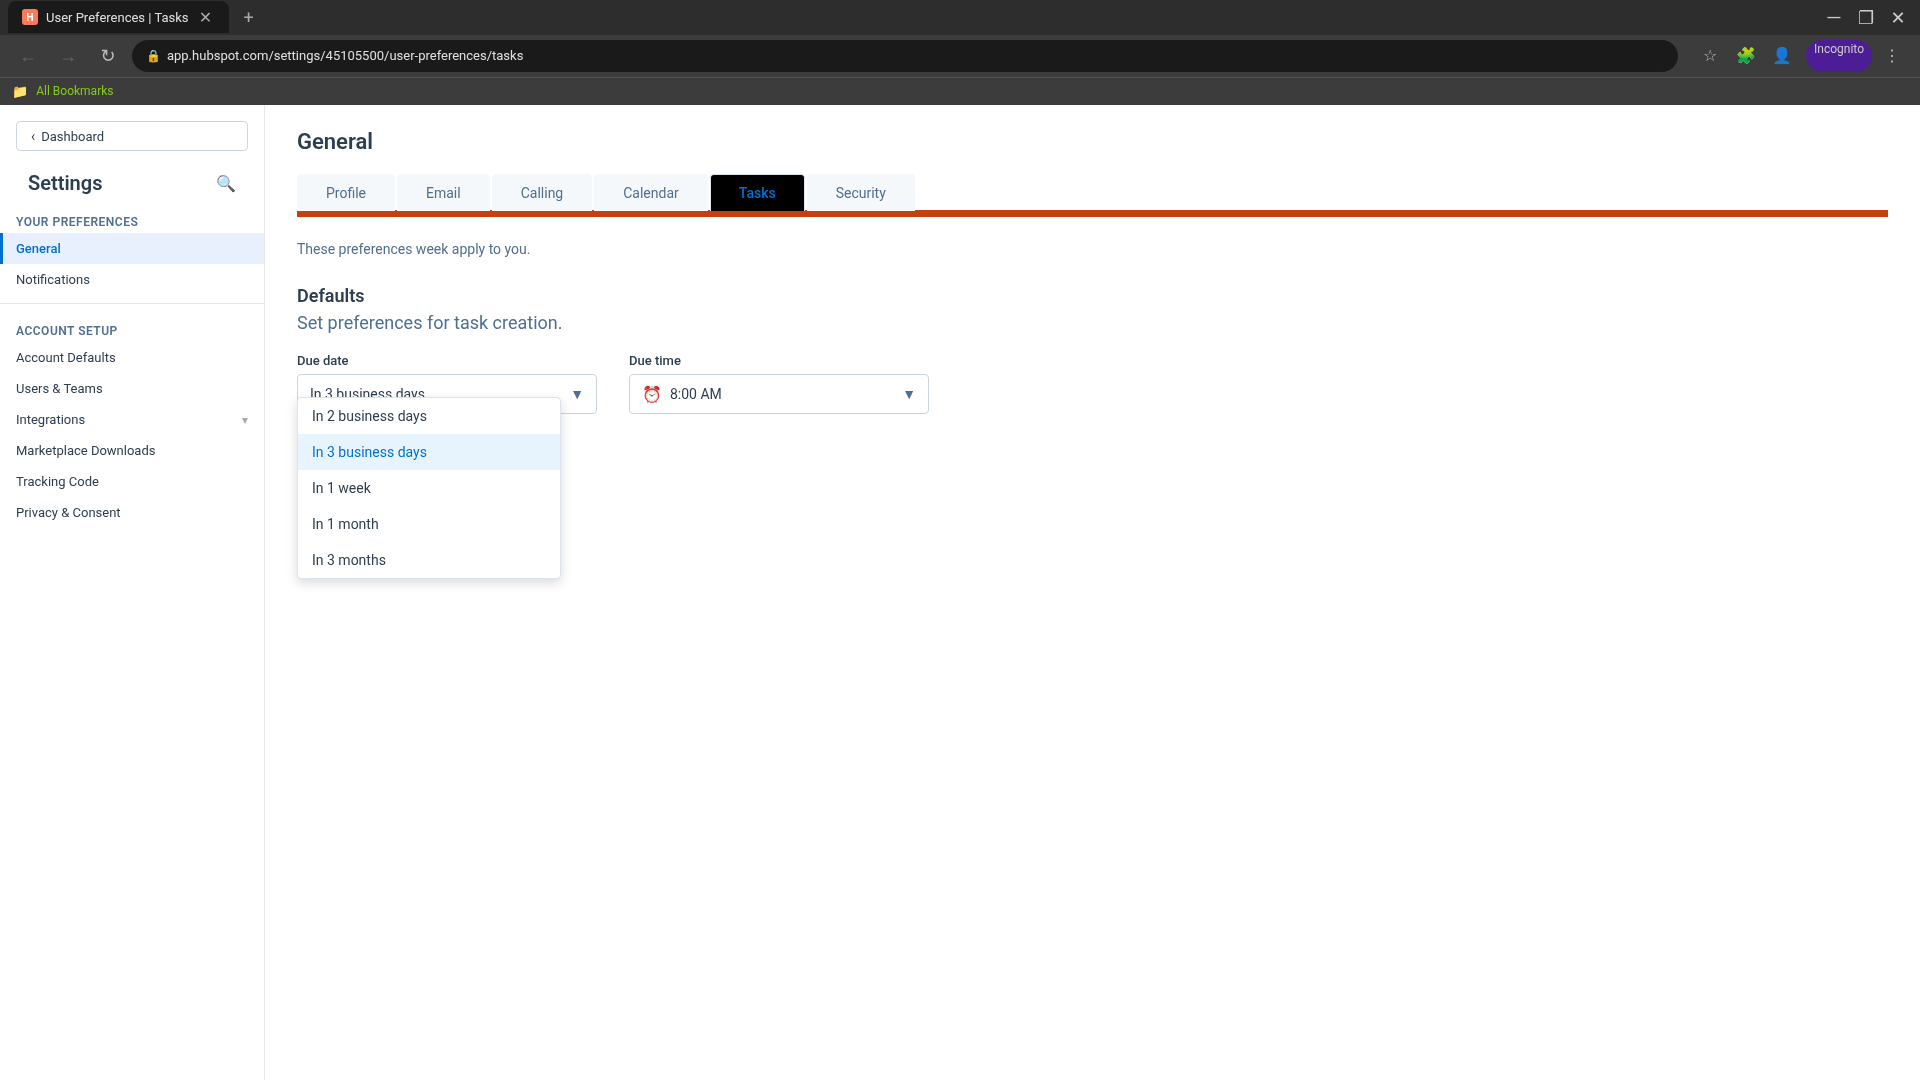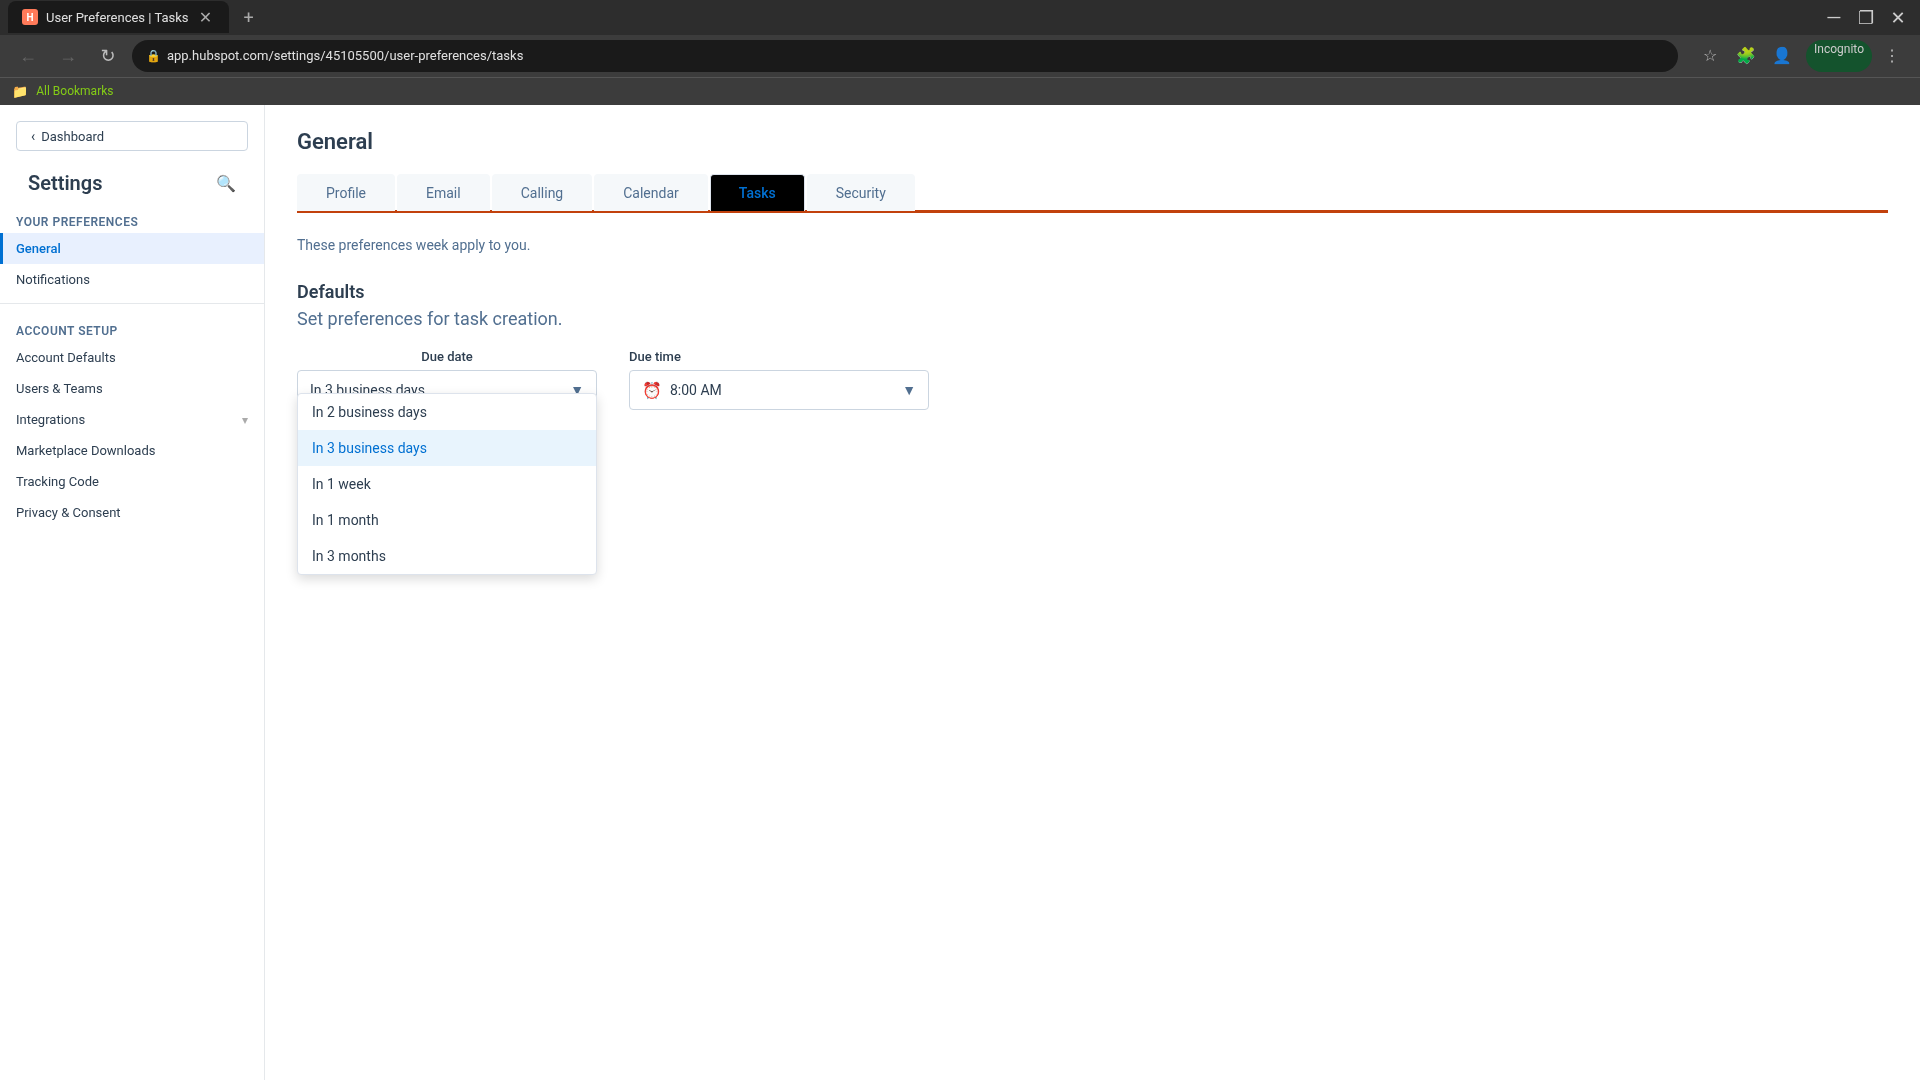--- a/index.html
+++ b/index.html
@@ -15,21 +15,21 @@
     .window-controls { margin-left: auto; display: flex; gap: 4px; }
     .window-btn { width: 28px; height: 28px; display: flex; align-items: center; justify-content: center; color: #ccc; font-size: 18px; cursor: pointer; }
 
     .browser-navbar { height: 48px; background: #3c3c3c; display: flex; align-items: center; padding: 0 12px; gap: 8px; }
     .nav-btn { color: #bbb; font-size: 18px; width: 32px; height: 32px; display: flex; align-items: center; justify-content: center; cursor: pointer; border-radius: 50%; }
     .nav-btn.disabled { color: #666; cursor: default; }
     .address-bar { flex: 1; background: #1a1a1a; border-radius: 20px; height: 32px; display: flex; align-items: center; padding: 0 14px; color: #e0e0e0; font-size: 13px; }
     .address-bar .lock-icon { margin-right: 6px; color: #aaa; font-size: 12px; }
     .nav-actions { display: flex; gap: 4px; margin-left: 8px; }
     .nav-action-btn { color: #bbb; font-size: 16px; width: 32px; height: 32px; display: flex; align-items: center; justify-content: center; cursor: pointer; }
-    .incognito-badge { background: #14532d; color: #ccc; font-size: 12px; padding: 2px 8px; border-radius: 16px; margin-left: 4px; }
+    .incognito-badge { background: #4c1d95; color: #ccc; font-size: 12px; padding: 2px 8px; border-radius: 16px; margin-left: 4px; }
     .bookmarks-bar { height: 32px; background: #3c3c3c; display: flex; align-items: center; padding: 0 12px; gap: 8px; border-top: 1px solid #555; }
     .bookmark-item { color: #84cc16; font-size: 12px; display: flex; align-items: center; gap: 4px; cursor: pointer; }
     .bookmark-icon { font-size: 13px; }
 
     
     .app-container { display: flex; height: calc(1080px - 105px); }
 
     
     .sidebar { width: 265px; background: #fff; border-right: 1px solid #e5e8eb; flex-shrink: 0; display: flex; flex-direction: column; overflow-y: auto; padding-bottom: 20px; }
     .dashboard-btn { margin: 16px 16px 8px; background: #fff; border: 1px solid #cbd5e0; border-radius: 4px; padding: 6px 14px; font-size: 13px; color: #2d3e50; display: flex; align-items: center; gap: 6px; cursor: pointer; width: calc(100% - 32px); }
@@ -46,21 +46,21 @@
 
     .sidebar-divider { height: 1px; background: #e5e8eb; margin: 8px 0; }
 
     
     .main-content { flex: 1; overflow-y: auto; background: #fff; }
 
     .page-header { padding: 24px 32px 0; }
     .page-title { font-size: 22px; font-weight: 600; color: #2d3e50; margin-bottom: 20px; }
 
     
-    .tabs-container { display: flex; border-bottom: 3px solid #c2410c; margin-bottom: 0; }
+    .tabs-container { display: flex; border-bottom: 7px solid #c2410c; margin-bottom: 0; }
     .tab { padding: 10px 28px; font-size: 14px; color: #516f90; cursor: pointer; border: 1px solid transparent; border-bottom: none; margin-bottom: -1px; border-radius: 4px 4px 0 0; background: #f5f8fa; margin-right: 2px; }
     .tab.active { background: #000000; color: #0070d2; border-color: #dde3ec; font-weight: 500; }
 
     .content-area { padding: 24px 32px; }
     .preferences-note { color: #516f90; font-size: 14px; margin-bottom: 28px; }
 
     .section-title { font-size: 18px; font-weight: 600; color: #2d3e50; margin-bottom: 6px; }
     .section-desc { color: #516f90; font-size: 18px; margin-bottom: 20px; }
 
     
@@ -69,21 +69,21 @@
     .form-group label { font-size: 13px; font-weight: 500; color: #2d3e50; }
 
     .select-btn { width: 300px; height: 40px; border: 1px solid #cbd5e0; border-radius: 4px; background: #fff; display: flex; align-items: center; padding: 0 12px; cursor: pointer; font-size: 14px; color: #2d3e50; position: relative; }
     .select-btn .select-arrow { margin-left: auto; color: #516f90; font-size: 14px; }
 
     .time-select-btn { width: 300px; height: 40px; border: 1px solid #cbd5e0; border-radius: 4px; background: #fff; display: flex; align-items: center; padding: 0 12px; cursor: pointer; font-size: 14px; color: #2d3e50; gap: 8px; }
     .time-select-btn .clock-icon { color: #516f90; font-size: 16px; }
     .time-select-btn .select-arrow { margin-left: auto; color: #516f90; font-size: 14px; }
 
     
-    .dropdown-menu { position: absolute; top: 44px; left: 0; width: 300px; background: #fff; border: 1px solid #dde3ec; border-radius: 4px; box-shadow: 0 4px 12px rgba(0,0,0,0.15); z-index: 1000; overflow: hidden; }
+    .dropdown-menu { position: absolute; top: 44px; left: 0; width: 264px; background: #fff; border: 1px solid #dde3ec; border-radius: 4px; box-shadow: 0 4px 12px rgba(0,0,0,0.15); z-index: 1000; overflow: hidden; }
     .dropdown-scroll { max-height: 240px; overflow-y: auto; }
     .dropdown-scroll::-webkit-scrollbar { width: 8px; }
     .dropdown-scroll::-webkit-scrollbar-track { background: #f1f1f1; }
     .dropdown-scroll::-webkit-scrollbar-thumb { background: #c4c4c4; border-radius: 4px; }
     .dropdown-item { padding: 10px 14px; cursor: pointer; font-size: 14px; color: #2d3e50; }
     .dropdown-item.selected { background: #e8f4fd; color: #0070d2; }
 
     .task-complete-text { color: #2d3e50; font-size: 14px; margin-top: 40px; }
 
     
@@ -189,21 +189,21 @@
     </div>
 
     <div class="content-area">
       <p class="preferences-note">These preferences week apply to you.</p>
 
       <div class="section-title">Defaults</div>
       <p class="section-desc">Set preferences for task creation.</p>
 
       <div class="form-row">
 
-        <div class="form-group" style="position:relative;align-items:center;">
+        <div class="form-group" style="position:relative;">
           <label>Due date</label>
           <div class="select-btn">
             <span>In 3 business days</span>
             <span class="select-arrow">▼</span>
           </div>
 
           <div class="dropdown-menu">
             <div class="dropdown-scroll">
               <div class="dropdown-item">In 2 business days</div>
               <div class="dropdown-item selected">In 3 business days</div>

